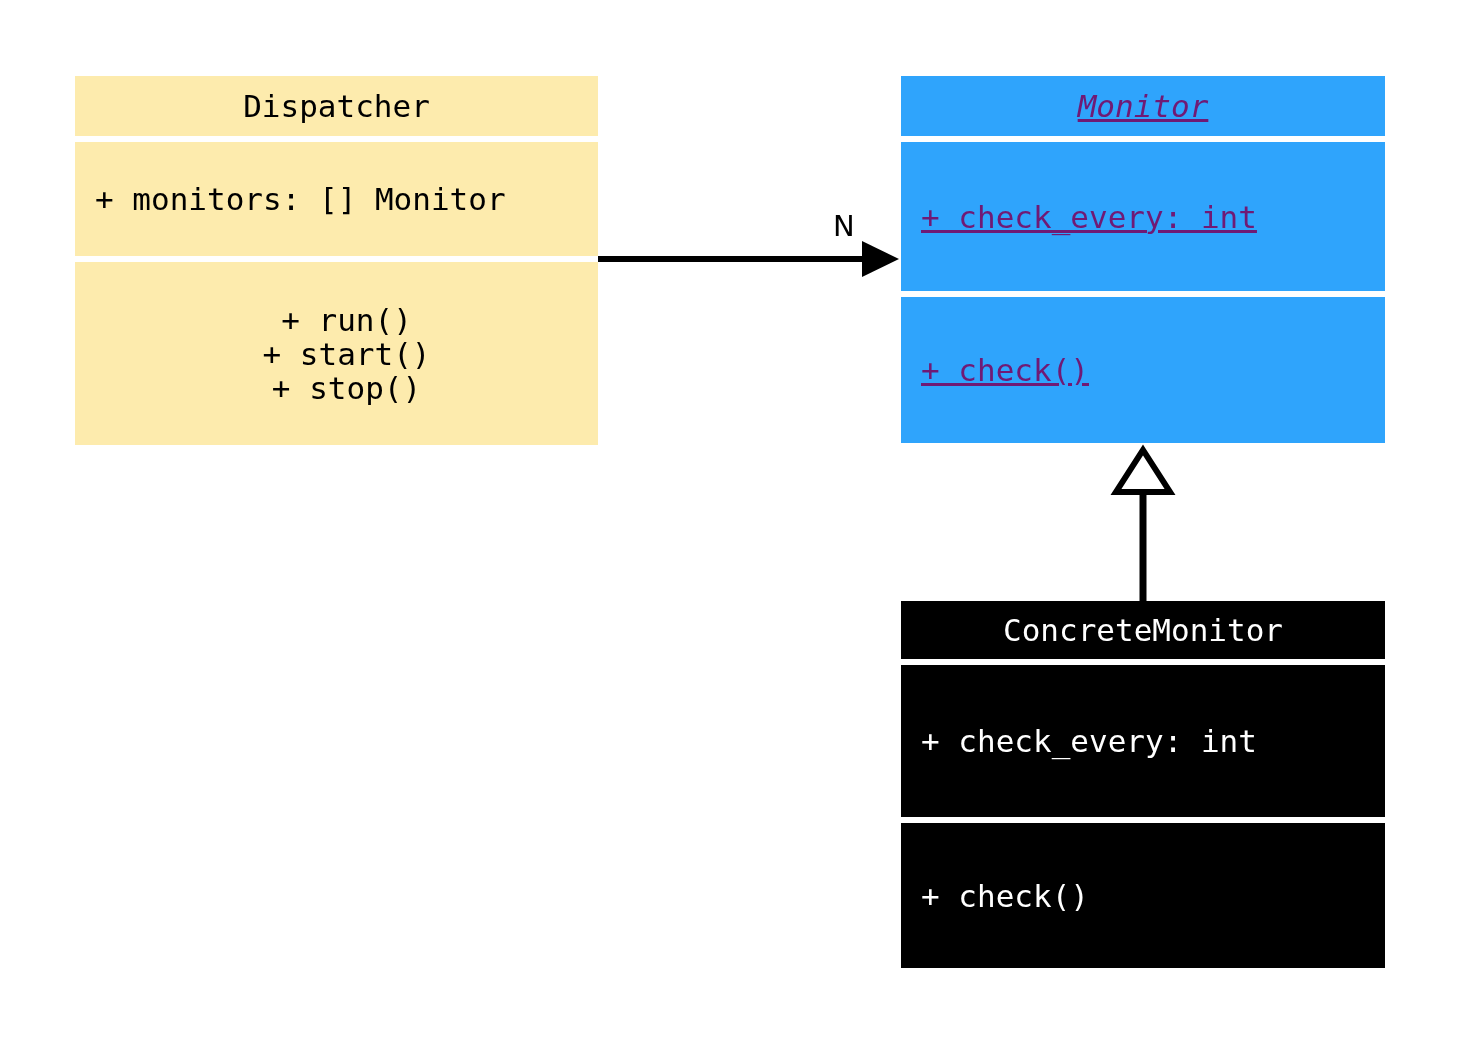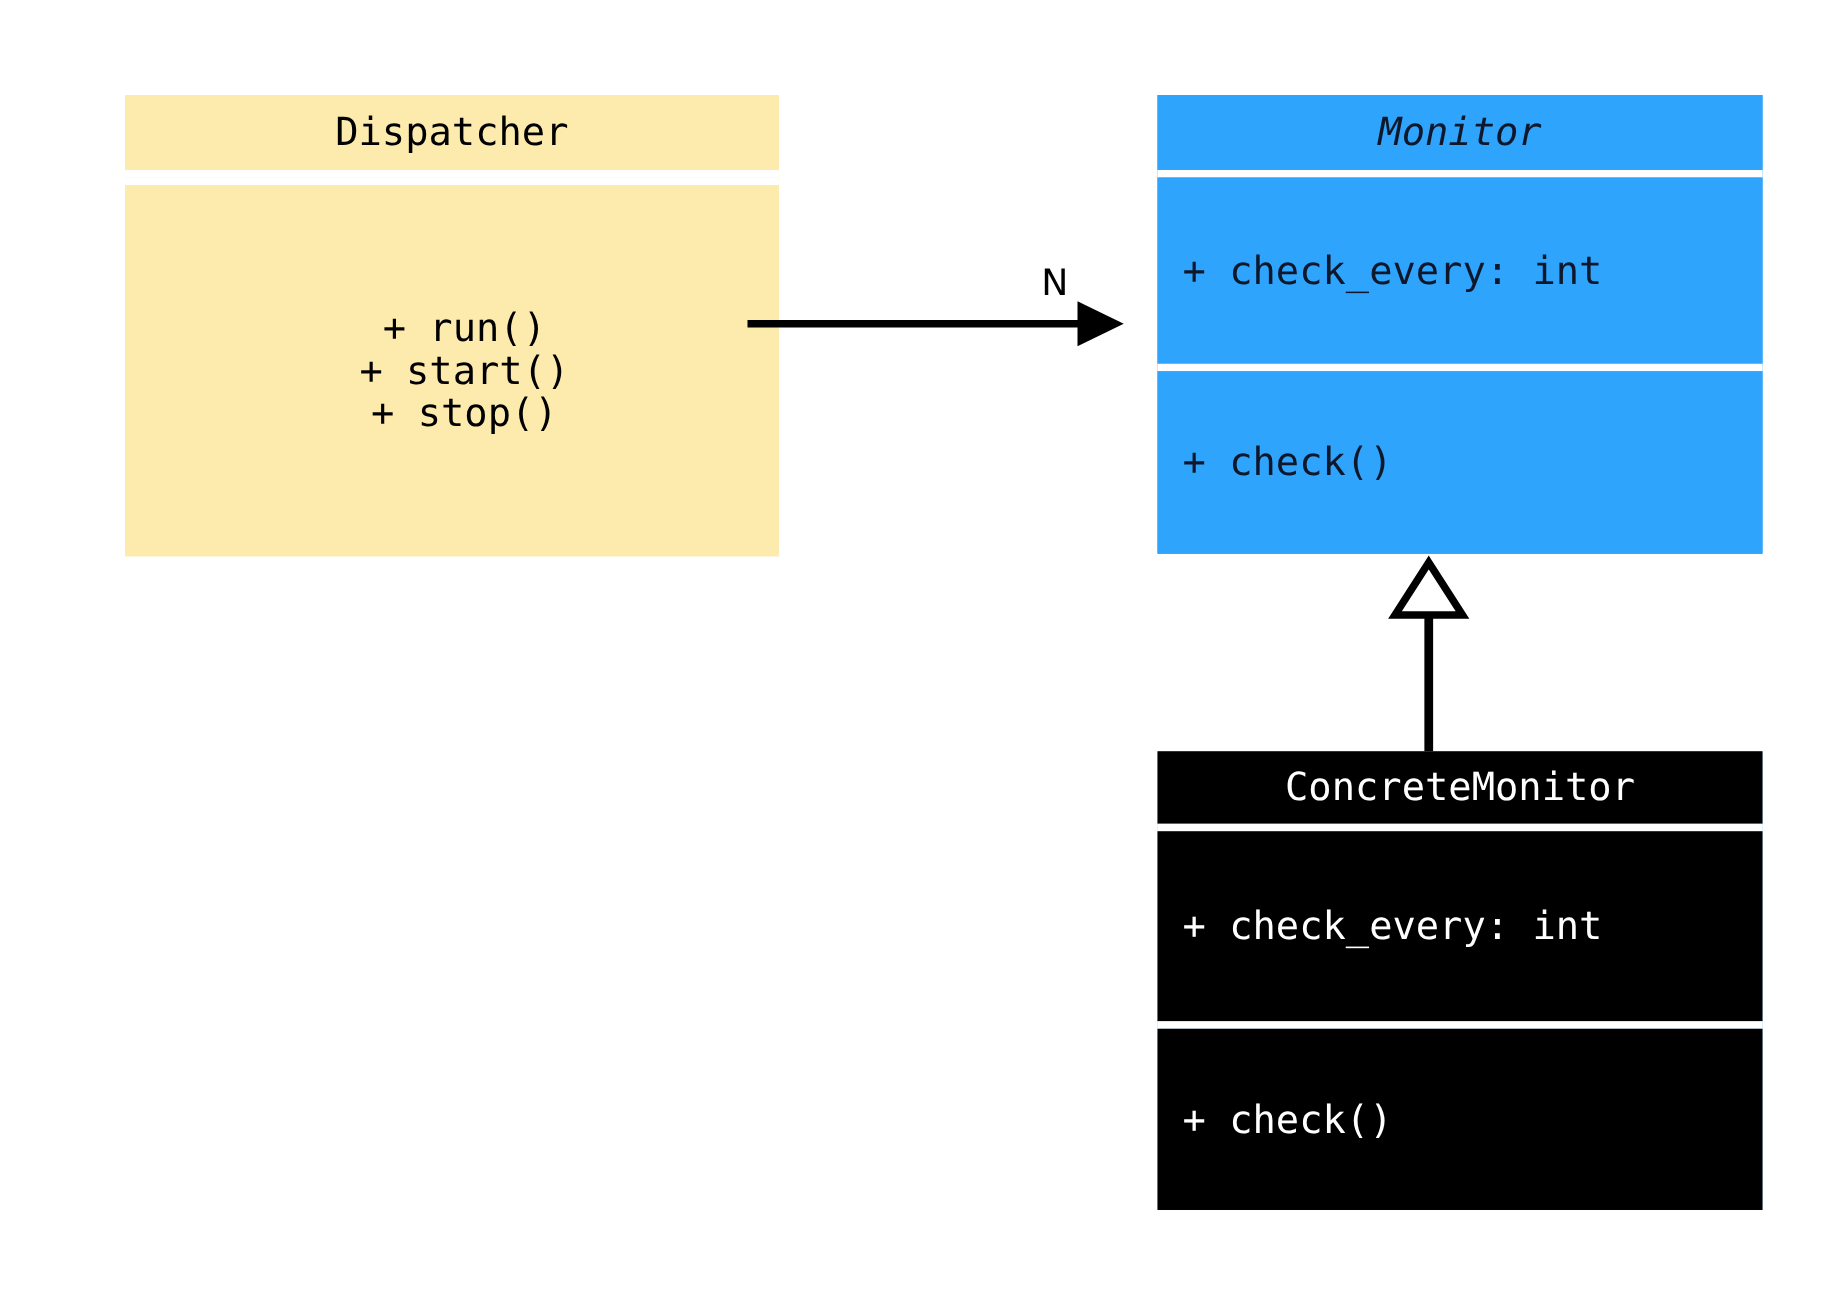--- a/index.html
+++ b/index.html
@@ -16,21 +16,20 @@
     overflow: hidden;
     font-family: "DejaVu Sans Mono", "Liberation Mono", monospace;
   }
 
   
   .uml-class {
     position: absolute;
     display: flex;
     flex-direction: column;
     box-sizing: border-box;
-    margin-left: 25px;
   }
   .uml-compartment {
     box-sizing: border-box;
     overflow: hidden;
     display: flex;
     flex-direction: column;
   }
   .uml-header {
     align-items: center;
     justify-content: center;
@@ -56,21 +55,21 @@
     font-size: 31px;
     line-height: 34px;
     white-space: pre;
   }
 
   
   .theme-yellow { background: #fdebad; color: #000000; }
   .theme-yellow .uml-compartment { background: #fdebad; }
 
   
-  .theme-blue { background: #2fa4fc; color: #0f172a; }
+  .theme-blue { background: #2fa4fc; color: #701a75; text-decoration: underline; }
   .theme-blue .uml-compartment { background: #2fa4fc; }
 
   
   .theme-lightblue { background: #8bcffd; color: #ffffff; }
   .theme-lightblue .uml-compartment { background: #000000; }
 
   .abstract-title { font-style: italic; }
 
   
   .connector-layer {
@@ -93,20 +92,23 @@
 </head>
 <body>
 
 <div id="canvas">
 
   <div class="uml-class theme-yellow" style="left:75px; top:76px; width:523px; height:369px;">
     <div class="uml-compartment uml-header" style="height:60px;">
       <span class="title-text">Dispatcher</span>
     </div>
     <div class="sep"></div>
+    <div class="uml-compartment uml-body" style="height:114px;">
+      <span class="member-text">+ monitors: [] Monitor</span>
+    </div>
     <div class="sep"></div>
     <div class="uml-compartment uml-body" style="flex:1 1 auto;text-align:center;">
       <span class="member-text">+ run()
 + start()
 + stop()</span>
     </div>
   </div>
 
   <div class="uml-class theme-blue" style="left:901px; top:76px; width:484px; height:367px;">
     <div class="uml-compartment uml-header" style="height:60px;">

